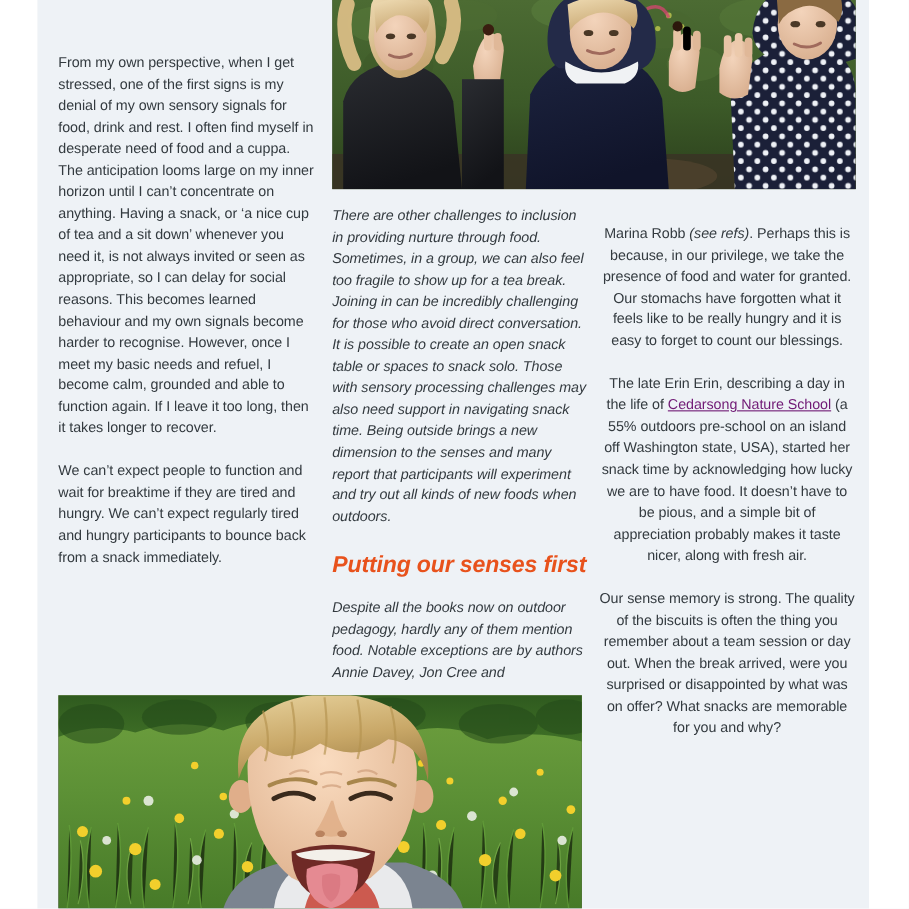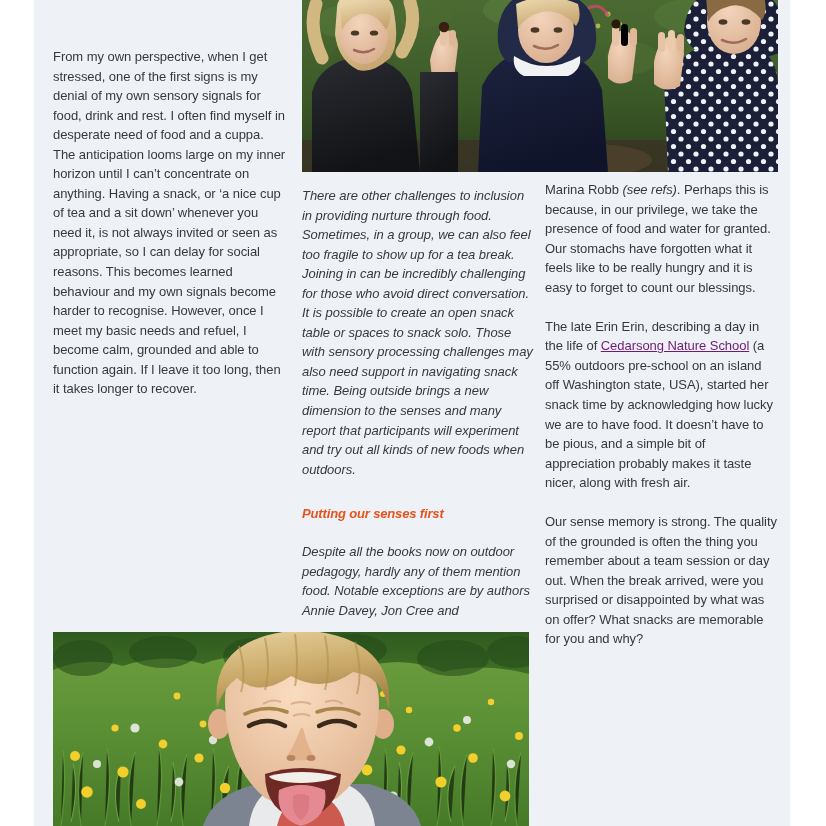--- a/index.html
+++ b/index.html
@@ -32,25 +32,25 @@
     color: #333a3f;
     letter-spacing: -0.05px;
   }
   .col p {
     margin: 0 0 19.5px 0;
   }
   .col p:last-child { margin-bottom: 0; }
 
   #col-left   { left: 19px;  top: 12px;  width: 233px; margin-top: 35px; }
   #col-mid    { left: 268px; top: 186px; width: 232px; font-style: italic; }
-  #col-right  { left: 511px; top: 180px; width: 232px; }
+  #col-right  { left: 511px; top: 202px; width: 232px; text-align: center; }
 
   
   .section-heading {
-    font-size: 13px;
+    font-size: 21px;
     line-height: 22px;
     font-weight: bold;
     color: #e8521c;
     margin: 24px 0 17px 0;
     letter-spacing: -0.15px;
   }
 
   
   .it { font-style: italic; }
   a.link {
@@ -187,34 +187,35 @@
         <rect x="366" y="30" width="7" height="22" rx="3.5" fill="#eccaac"></rect>
         <rect x="375" y="34" width="7" height="18" rx="3.5" fill="#e0b898"></rect>
       </g>
 
       <rect x="0" y="0" width="476" height="172" fill="none"></rect>
     </svg>
   </div>
 
   <div class="col" id="col-left">
     <p>From my own perspective, when I get stressed, one of the first signs is my denial of my own sensory signals for food, drink and rest. I often find myself in desperate need of food and a cuppa. The anticipation looms large on my inner horizon until I can’t concentrate on anything. Having a snack, or ‘a nice cup of tea and a sit down’ whenever you need it, is not always invited or seen as appropriate, so I can delay for social reasons. This becomes learned behaviour and my own signals become harder to recognise. However, once I meet my basic needs and refuel, I become calm, grounded and able to function again. If I leave it too long, then it takes longer to recover.</p>
+    <p>We can’t expect people to function and wait for breaktime if they are tired and hungry. We can’t expect regularly tired and hungry participants to bounce back from a snack immediately.</p>
   </div>
 
   <div class="col" id="col-mid">
     <p>There are other challenges to inclusion in providing nurture through food. Sometimes, in a group, we can also feel too fragile to show up for a tea break. Joining in can be incredibly challenging for those who avoid direct conversation. It is possible to create an open snack table or spaces to snack solo. Those with sensory processing challenges may also need support in navigating snack time. Being outside brings a new dimension to the senses and many report that participants will experiment and try out all kinds of new foods when outdoors.</p>
     <h2 class="section-heading">Putting our senses first</h2>
     <p>Despite all the books now on outdoor pedagogy,  hardly any of them mention food. Notable exceptions are by authors Annie Davey, Jon Cree and</p>
   </div>
 
   <div class="col" id="col-right">
     <p><span>Marina Robb </span><span class="it">(see refs)</span><span>. Perhaps this is because, in our privilege, we take the presence of food and water for granted. Our stomachs have forgotten what it feels like to be really hungry and it is easy to forget to count our blessings.</span></p>
 
     <p><span>The late Erin Erin, describing a day in the life of </span><a href="#" class="link">Cedarsong Nature School</a><span> (a 55% outdoors pre-school on an island off Washington state, USA), started her snack time by acknowledging how lucky we are to have food. It doesn’t have to be pious, and a simple bit of appreciation probably makes it taste nicer, along with fresh air.</span></p>
 
-    <p>Our sense memory is strong. The quality of the grounded is often the thing you remember about a team session or day out. When the break arrived, were you surprised or disappointed by what was on offer? What snacks are memorable for you and why?</p>
+    <p>Our sense memory is strong. The quality of the biscuits is often the thing you remember about a team session or day out. When the break arrived, were you surprised or disappointed by what was on offer? What snacks are memorable for you and why?</p>
 
   </div>
 
   <div class="photo" id="photo-bottom">
     <svg viewBox="0 0 476 194" preserveAspectRatio="none">
       <defs>
         <linearGradient id="meadow" x1="0" y1="0" x2="0" y2="1">
           <stop offset="0%" stop-color="#6fa03f"></stop>
           <stop offset="45%" stop-color="#5d9136"></stop>
           <stop offset="100%" stop-color="#477a28"></stop>

